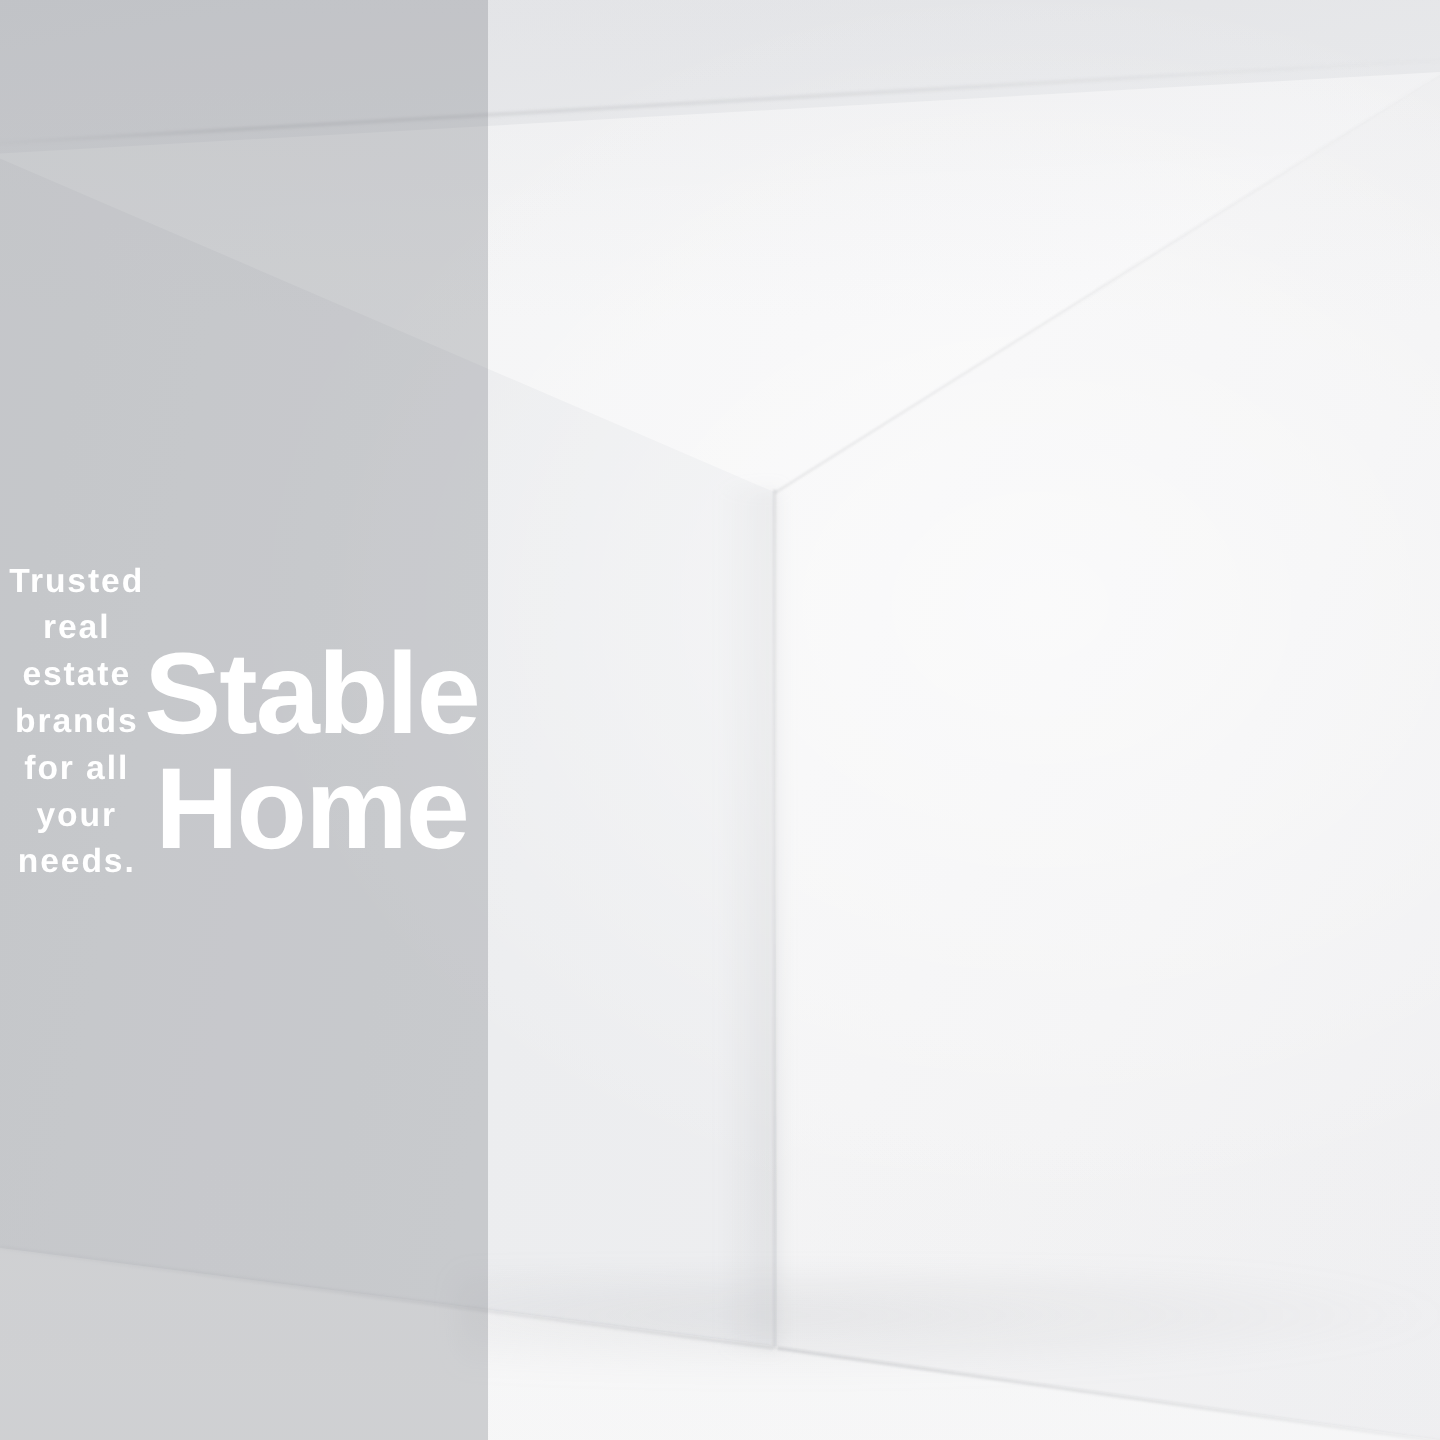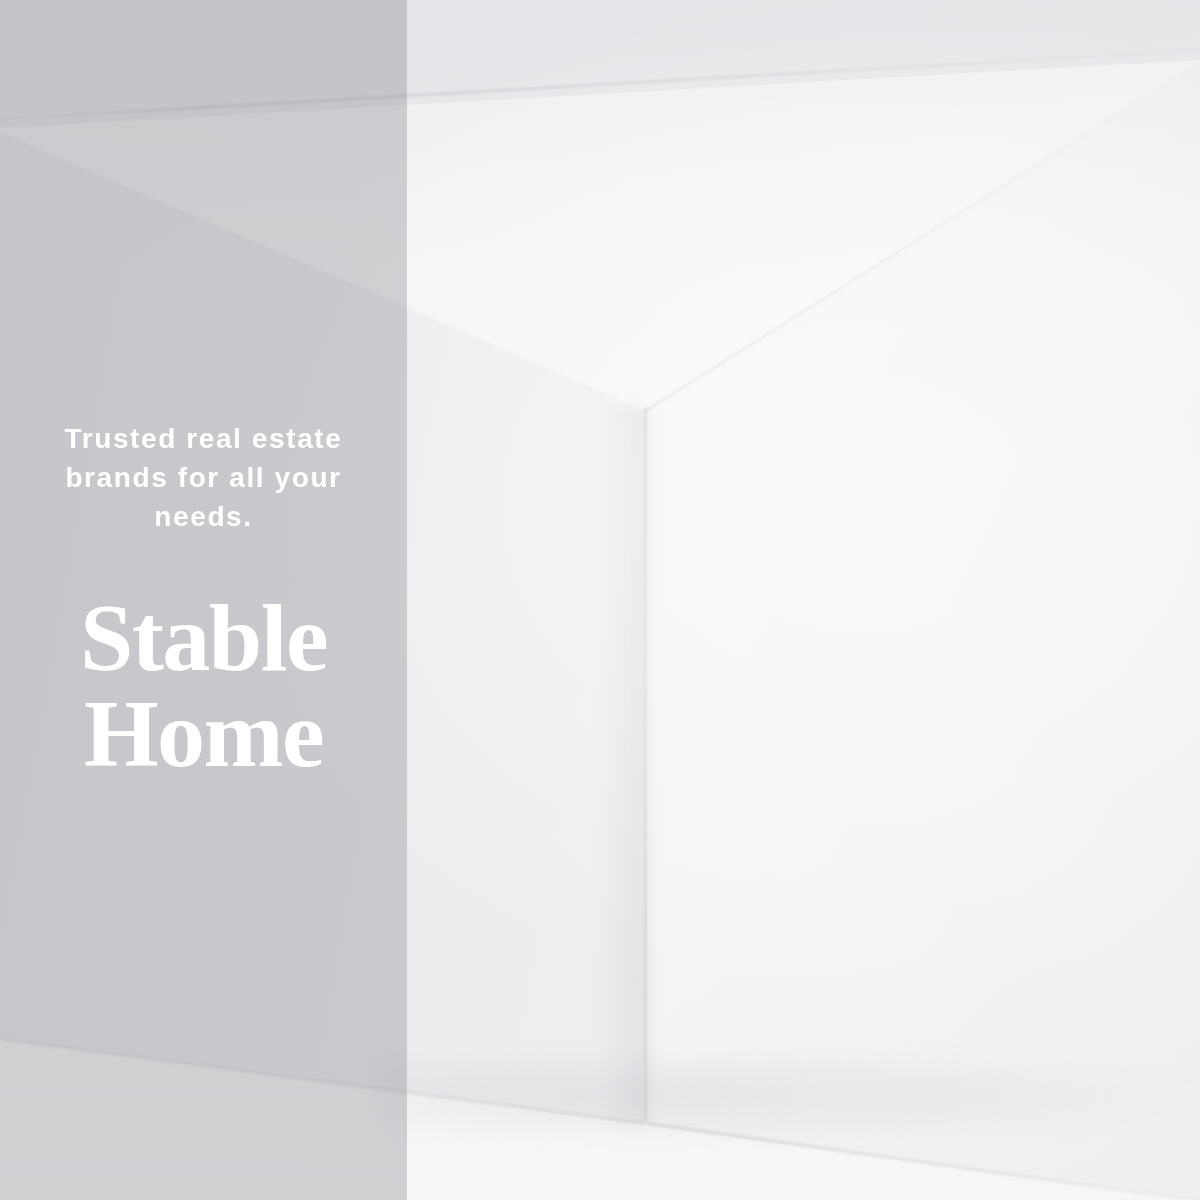--- a/index.html
+++ b/index.html
@@ -179,21 +179,21 @@
     backdrop-filter:saturate(.9);
   }
 
   
 
   .content {
     position:absolute;
     left:0; top:0;
     width:407px; height:1200px;
     display:flex;
-    flex-direction:column;
+    flex-direction:row;
     justify-content:center;
     align-items:center;
     padding:0 38px;
     text-align:center;
   }
 
   .eyebrow {
     font-size:28px;
     font-weight:700;
     line-height:39px;
@@ -203,21 +203,20 @@
   }
 
   .headline {
     margin-top:54px;
     font-size:96px;
     font-weight:700;
     line-height:96px;
     letter-spacing:-1.5px;
     color:#ffffff;
     max-width:340px;
-    font-family:Liberation Serif, serif;
   }
 
   .subcopy {
     margin-top:64px;
     font-size:19.5px;
     font-weight:400;
     line-height:29px;
     letter-spacing:.1px;
     color:#ffffff;
     max-width:320px;

